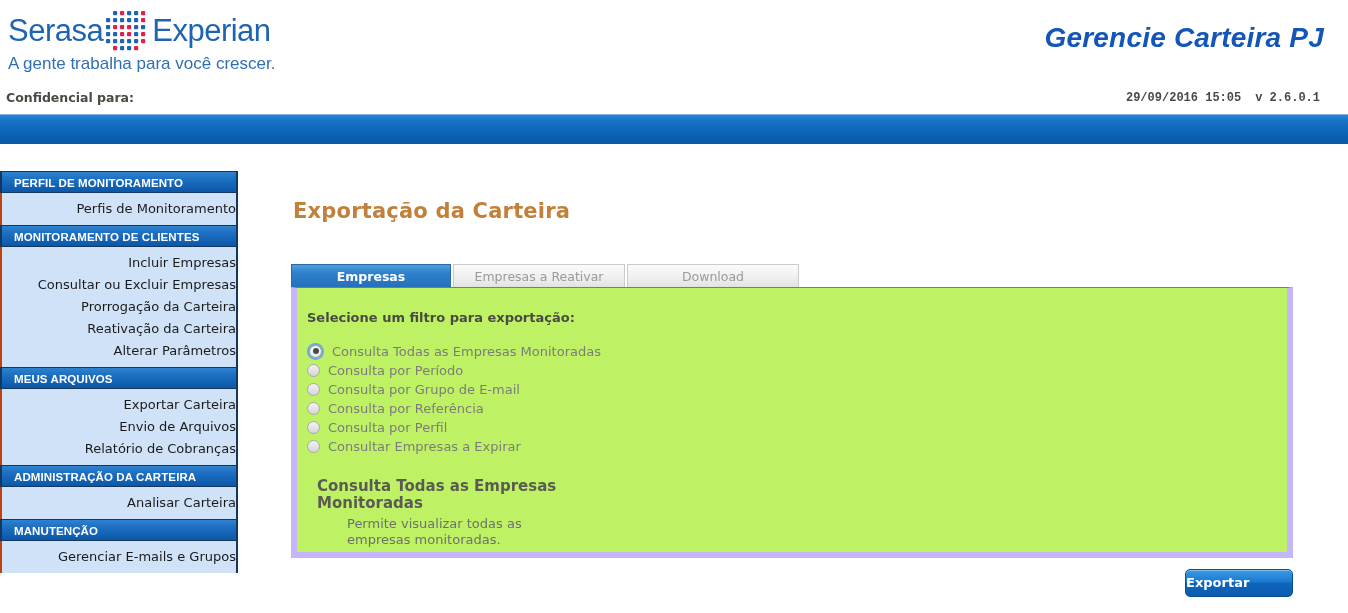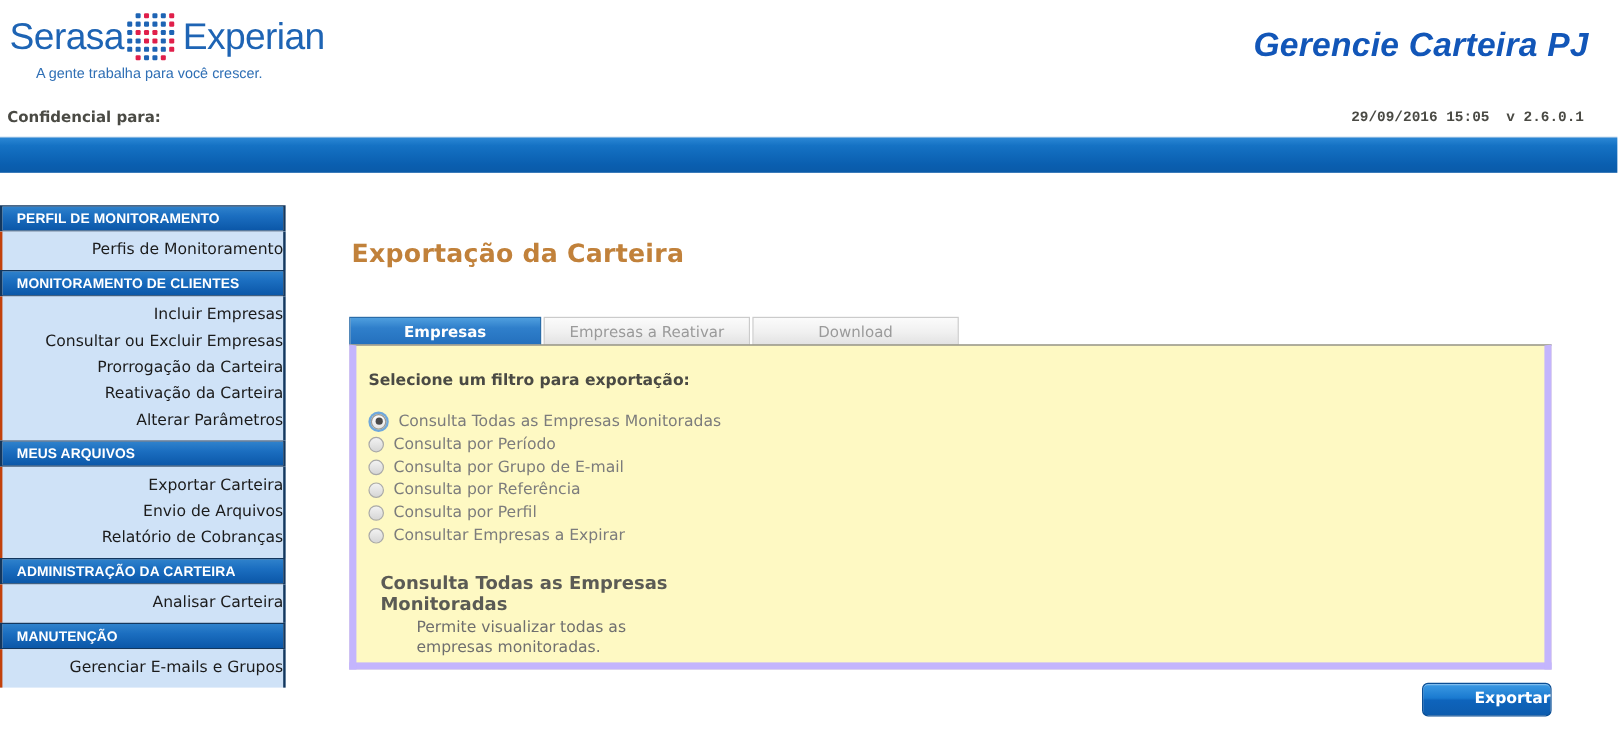--- a/index.html
+++ b/index.html
@@ -48,24 +48,23 @@
   }
   .logo-experian {
     font-family: "Liberation Sans", sans-serif;
     font-size: 31px;
     color: #1e64b4;
     letter-spacing: -0.5px;
     line-height: 1;
   }
   .logo-tag {
     font-family: "Liberation Sans", sans-serif;
-    font-size: 12px;
+    font-size: 17px;
     color: #2f6fb5;
     margin-top: 2px;
-    margin-left: 22px;
     white-space: nowrap;
   }
   .app-title {
     position: absolute;
     right: 24px;
     top: 22px;
     font-family: "Liberation Sans", sans-serif;
     font-size: 28px;
     font-weight: bold;
     font-style: italic;
@@ -207,21 +206,21 @@
     background: linear-gradient(to bottom, #fbfbfb 0%, #f0f0f0 55%, #e2e2e2 100%);
     color: #9a9a9a;
     border: 1px solid #cbcbcb;
   }
   .panel {
     border: 6px solid #c4b5fd;
     border-top: 1px solid #7b7b7b;
     width: 1002px;
     height: 271px;
     box-sizing: border-box;
-    background: #fef9c3;
+    background: #bef264;
     position: relative;
     margin-top: -1px;
   }
   .panel-inner {
     padding: 22px 0 0 10px;
   }
   .filter-label {
     font-size: 13px;
     font-weight: bold;
     color: #4a4a44;
@@ -295,21 +294,21 @@
   .btn-row {
     width: 1002px;
     display: flex;
     justify-content: flex-end;
     margin-top: 11px;
   }
   .btn-export {
     width: 106px;
     height: 26px;
     line-height: 25px;
-    text-align: right;
+    text-align: left;
     border-radius: 5px;
     background: linear-gradient(to bottom, #3c9ae4 0%, #1a7ad0 45%, #0e64bc 52%, #0d5cae 100%);
     border: 1px solid #0b4f96;
     color: #ffffff;
     font-size: 13px;
     font-weight: bold;
     font-family: "DejaVu Sans", sans-serif;
     cursor: pointer;
     box-shadow: inset 0 1px 0 rgba(255,255,255,0.35);
   }

